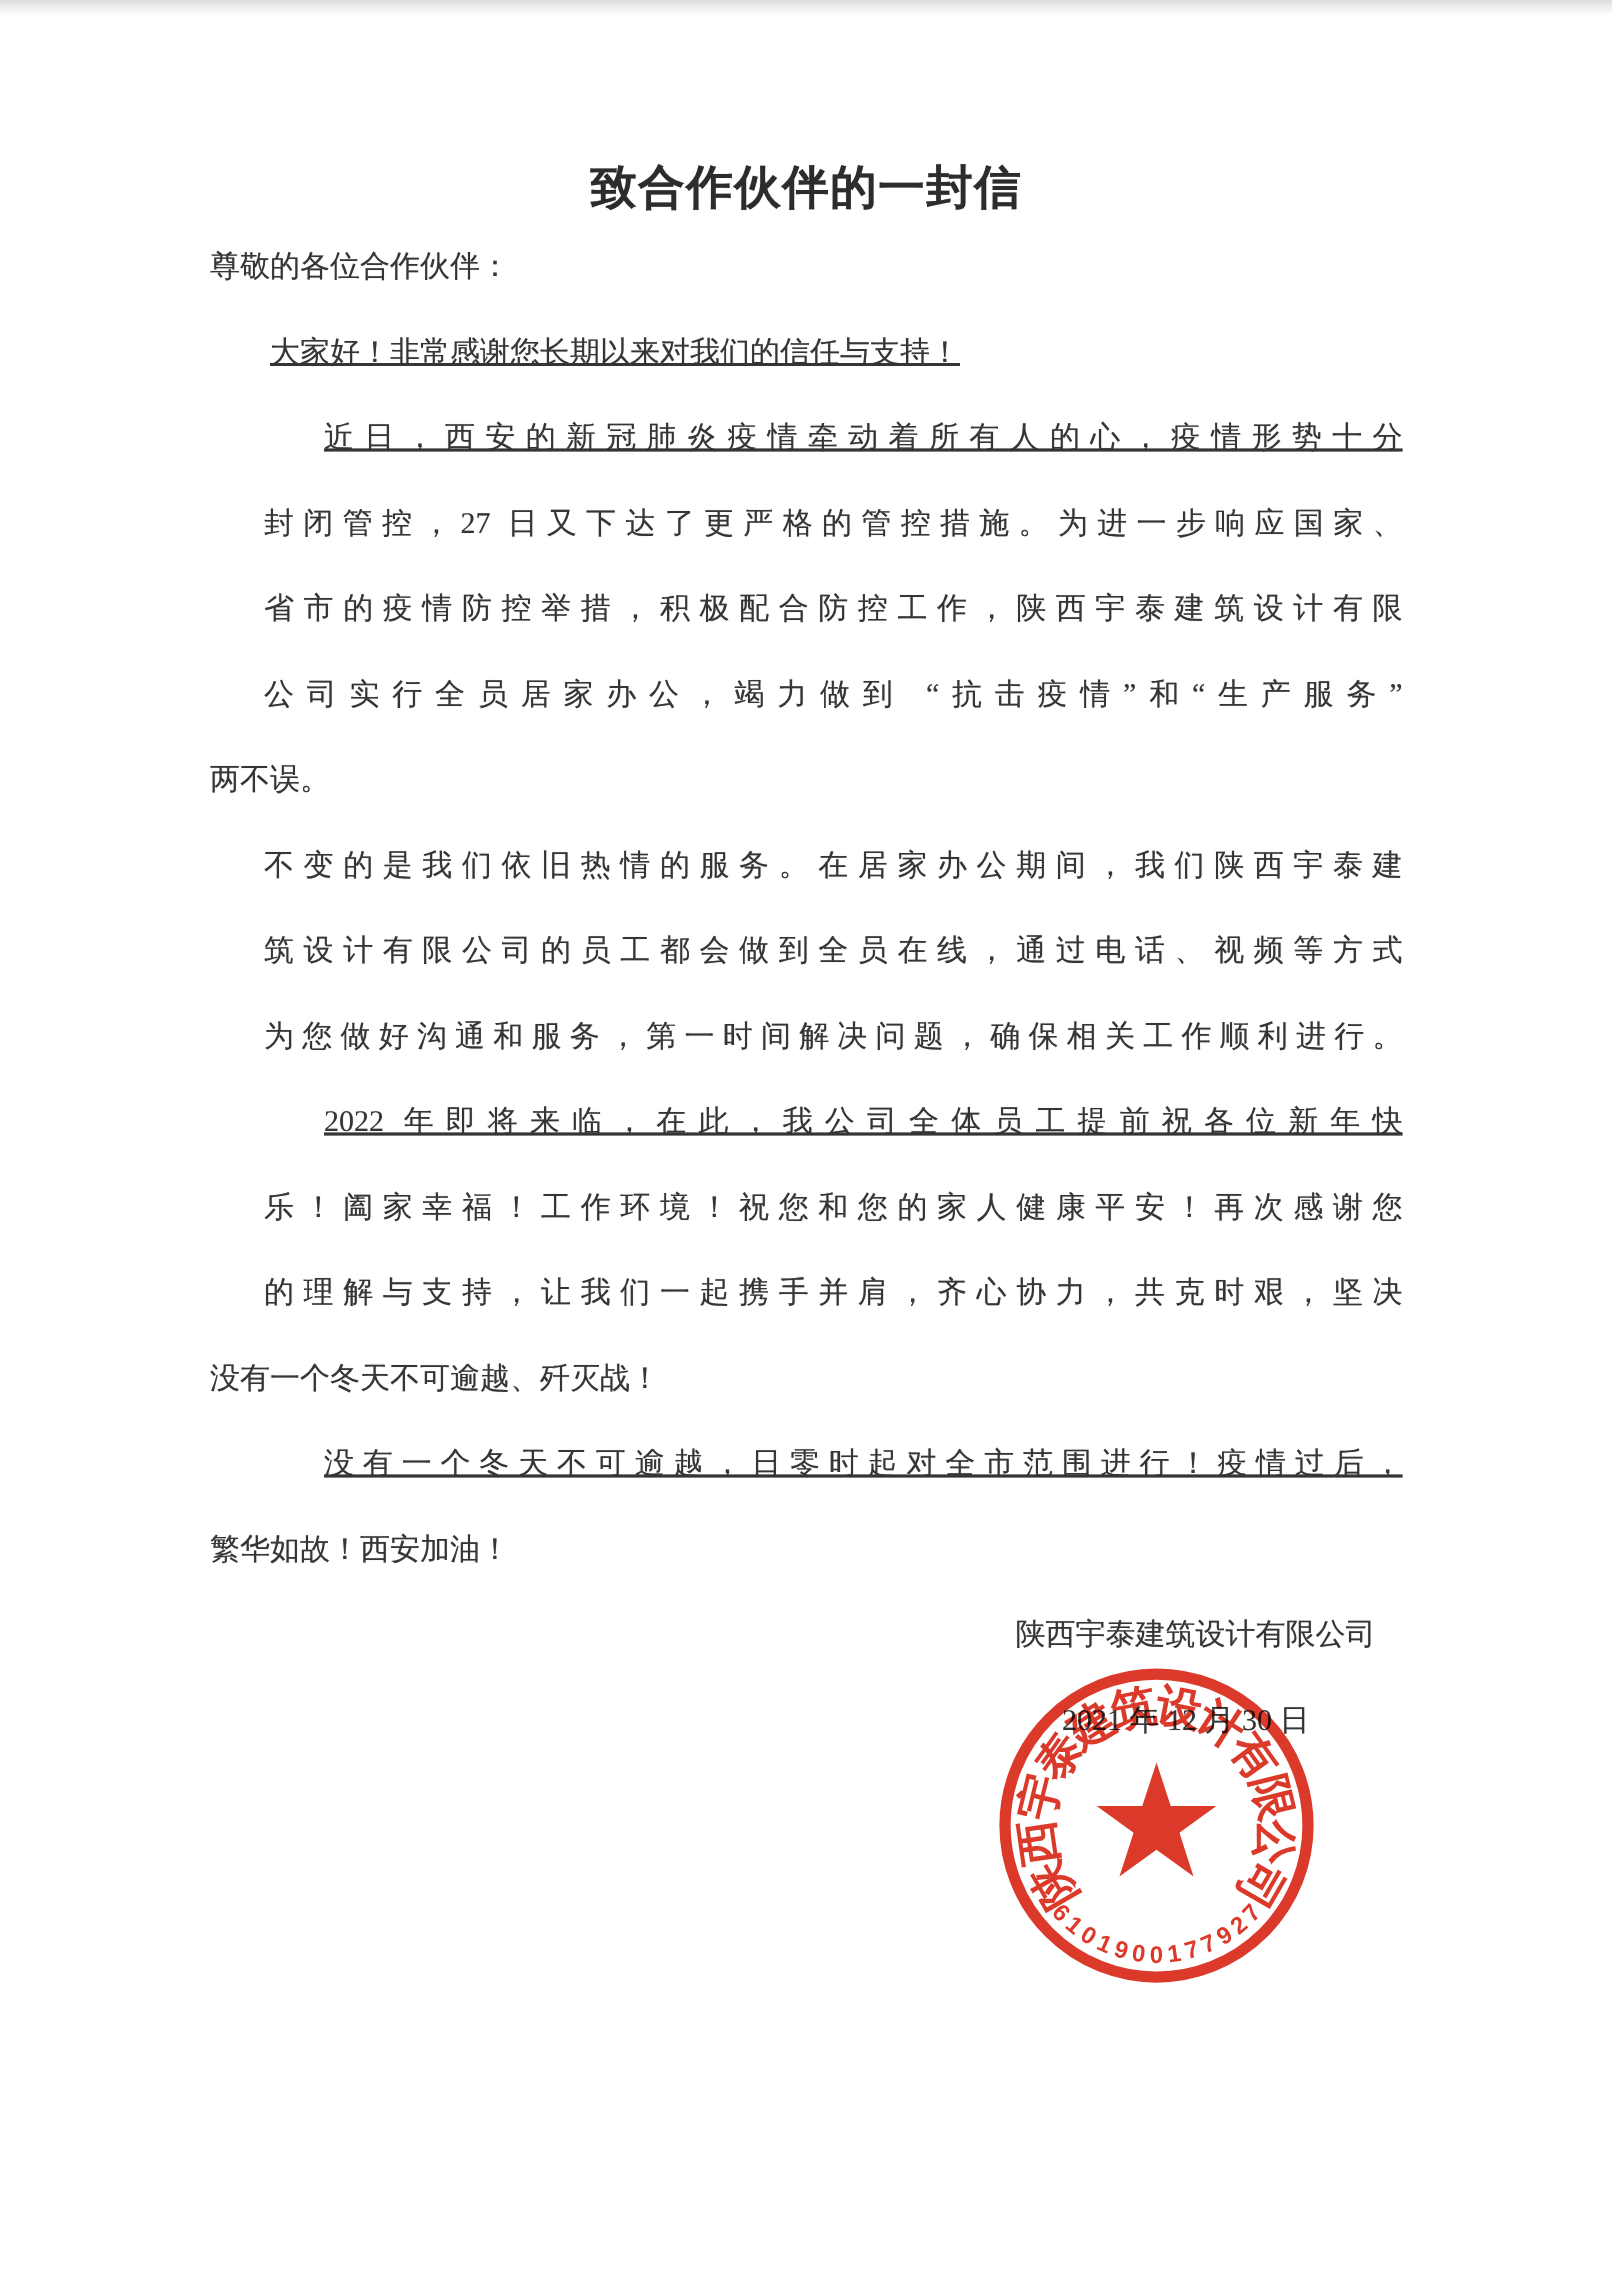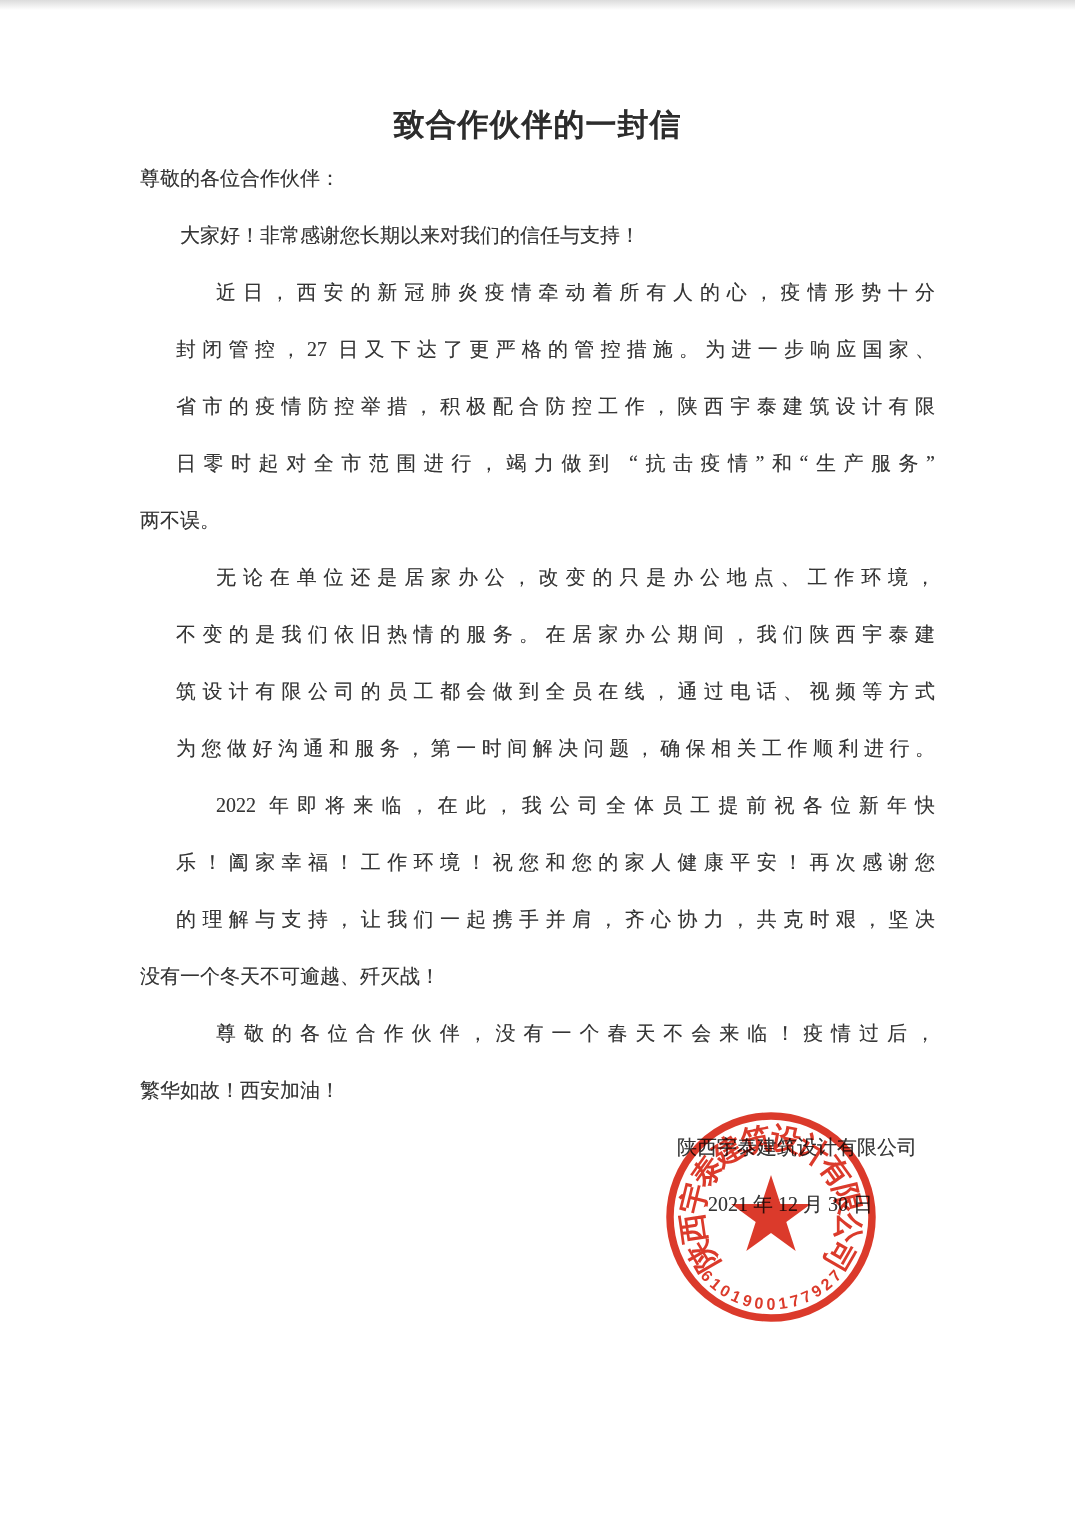--- a/index.html
+++ b/index.html
@@ -48,21 +48,21 @@
     height: 57px;
     line-height: 57px;
     white-space: nowrap;
   }
   .jf {
     white-space: normal;
     text-align: justify;
     text-align-last: justify;
     margin-left: 36px;
   }
-  .ind { text-indent: 2em; }
+  .ind { text-indent: 2em; text-decoration: underline; }
   .sig-line {
     text-align: right;
     padding-right: 18px;
     white-space: nowrap;
   }
   .date-line {
     text-align: right;
     padding-right: 62px;
     white-space: nowrap;
   }
@@ -89,40 +89,39 @@
     <div class="ln">尊敬的各位合作伙伴：</div>
 
     <div>
       <div class="ln ind">大家好！非常感谢您长期以来对我们的信任与支持！</div>
     </div>
 
     <div>
       <div class="ln ind jf">近日，西安的新冠肺炎疫情牵动着所有人的心，疫情形势十分</div>
       <div class="ln jf">封闭管控，27 日又下达了更严格的管控措施。为进一步响应国家、</div>
       <div class="ln jf">省市的疫情防控举措，积极配合防控工作，陕西宇泰建筑设计有限</div>
-      <div class="ln jf">日零时起对全市范围进行，竭力做到 “抗击疫情”和“生产服务”</div>
+      <div class="ln jf">公司实行全员居家办公，竭力做到 “抗击疫情”和“生产服务”</div>
       <div class="ln">两不误。</div>
     </div>
 
     <div>
-      <div class="ln ind jf">无论在单位还是居家办公，改变的只是办公地点、工作环境，</div>
       <div class="ln jf">不变的是我们依旧热情的服务。在居家办公期间，我们陕西宇泰建</div>
       <div class="ln jf">筑设计有限公司的员工都会做到全员在线，通过电话、视频等方式</div>
       <div class="ln jf">为您做好沟通和服务，第一时间解决问题，确保相关工作顺利进行。</div>
     </div>
 
     <div>
       <div class="ln ind jf">2022 年即将来临，在此，我公司全体员工提前祝各位新年快</div>
       <div class="ln jf">乐！阖家幸福！工作环境！祝您和您的家人健康平安！再次感谢您</div>
       <div class="ln jf">的理解与支持，让我们一起携手并肩，齐心协力，共克时艰，坚决</div>
       <div class="ln">没有一个冬天不可逾越、歼灭战！</div>
     </div>
 
     <div>
-      <div class="ln ind jf">尊敬的各位合作伙伴，没有一个春天不会来临！疫情过后，</div>
+      <div class="ln ind jf">没有一个冬天不可逾越，日零时起对全市范围进行！疫情过后，</div>
       <div class="ln">繁华如故！西安加油！</div>
     </div>
 
     <div class="ln sig-line">陕西宇泰建筑设计有限公司</div>
     <div class="ln date-line">2021 年 12 月 30 日</div>
   </div>
 
   <svg class="seal" viewBox="-131 -131 262 262" xmlns="http://www.w3.org/2000/svg">
     <circle id="seal-ring" cx="0" cy="0" r="101" fill="none" stroke-width="7.5" stroke="#d92b1a"></circle>
     <path id="seal-star" d="M0,-42 L9.5,-13 L39.9,-13 L15.3,4.9 L24.7,34 L0,16.1 L-24.7,34 L-15.3,4.9 L-39.9,-13 L-9.5,-13 Z" fill="#d92b1a"></path>

